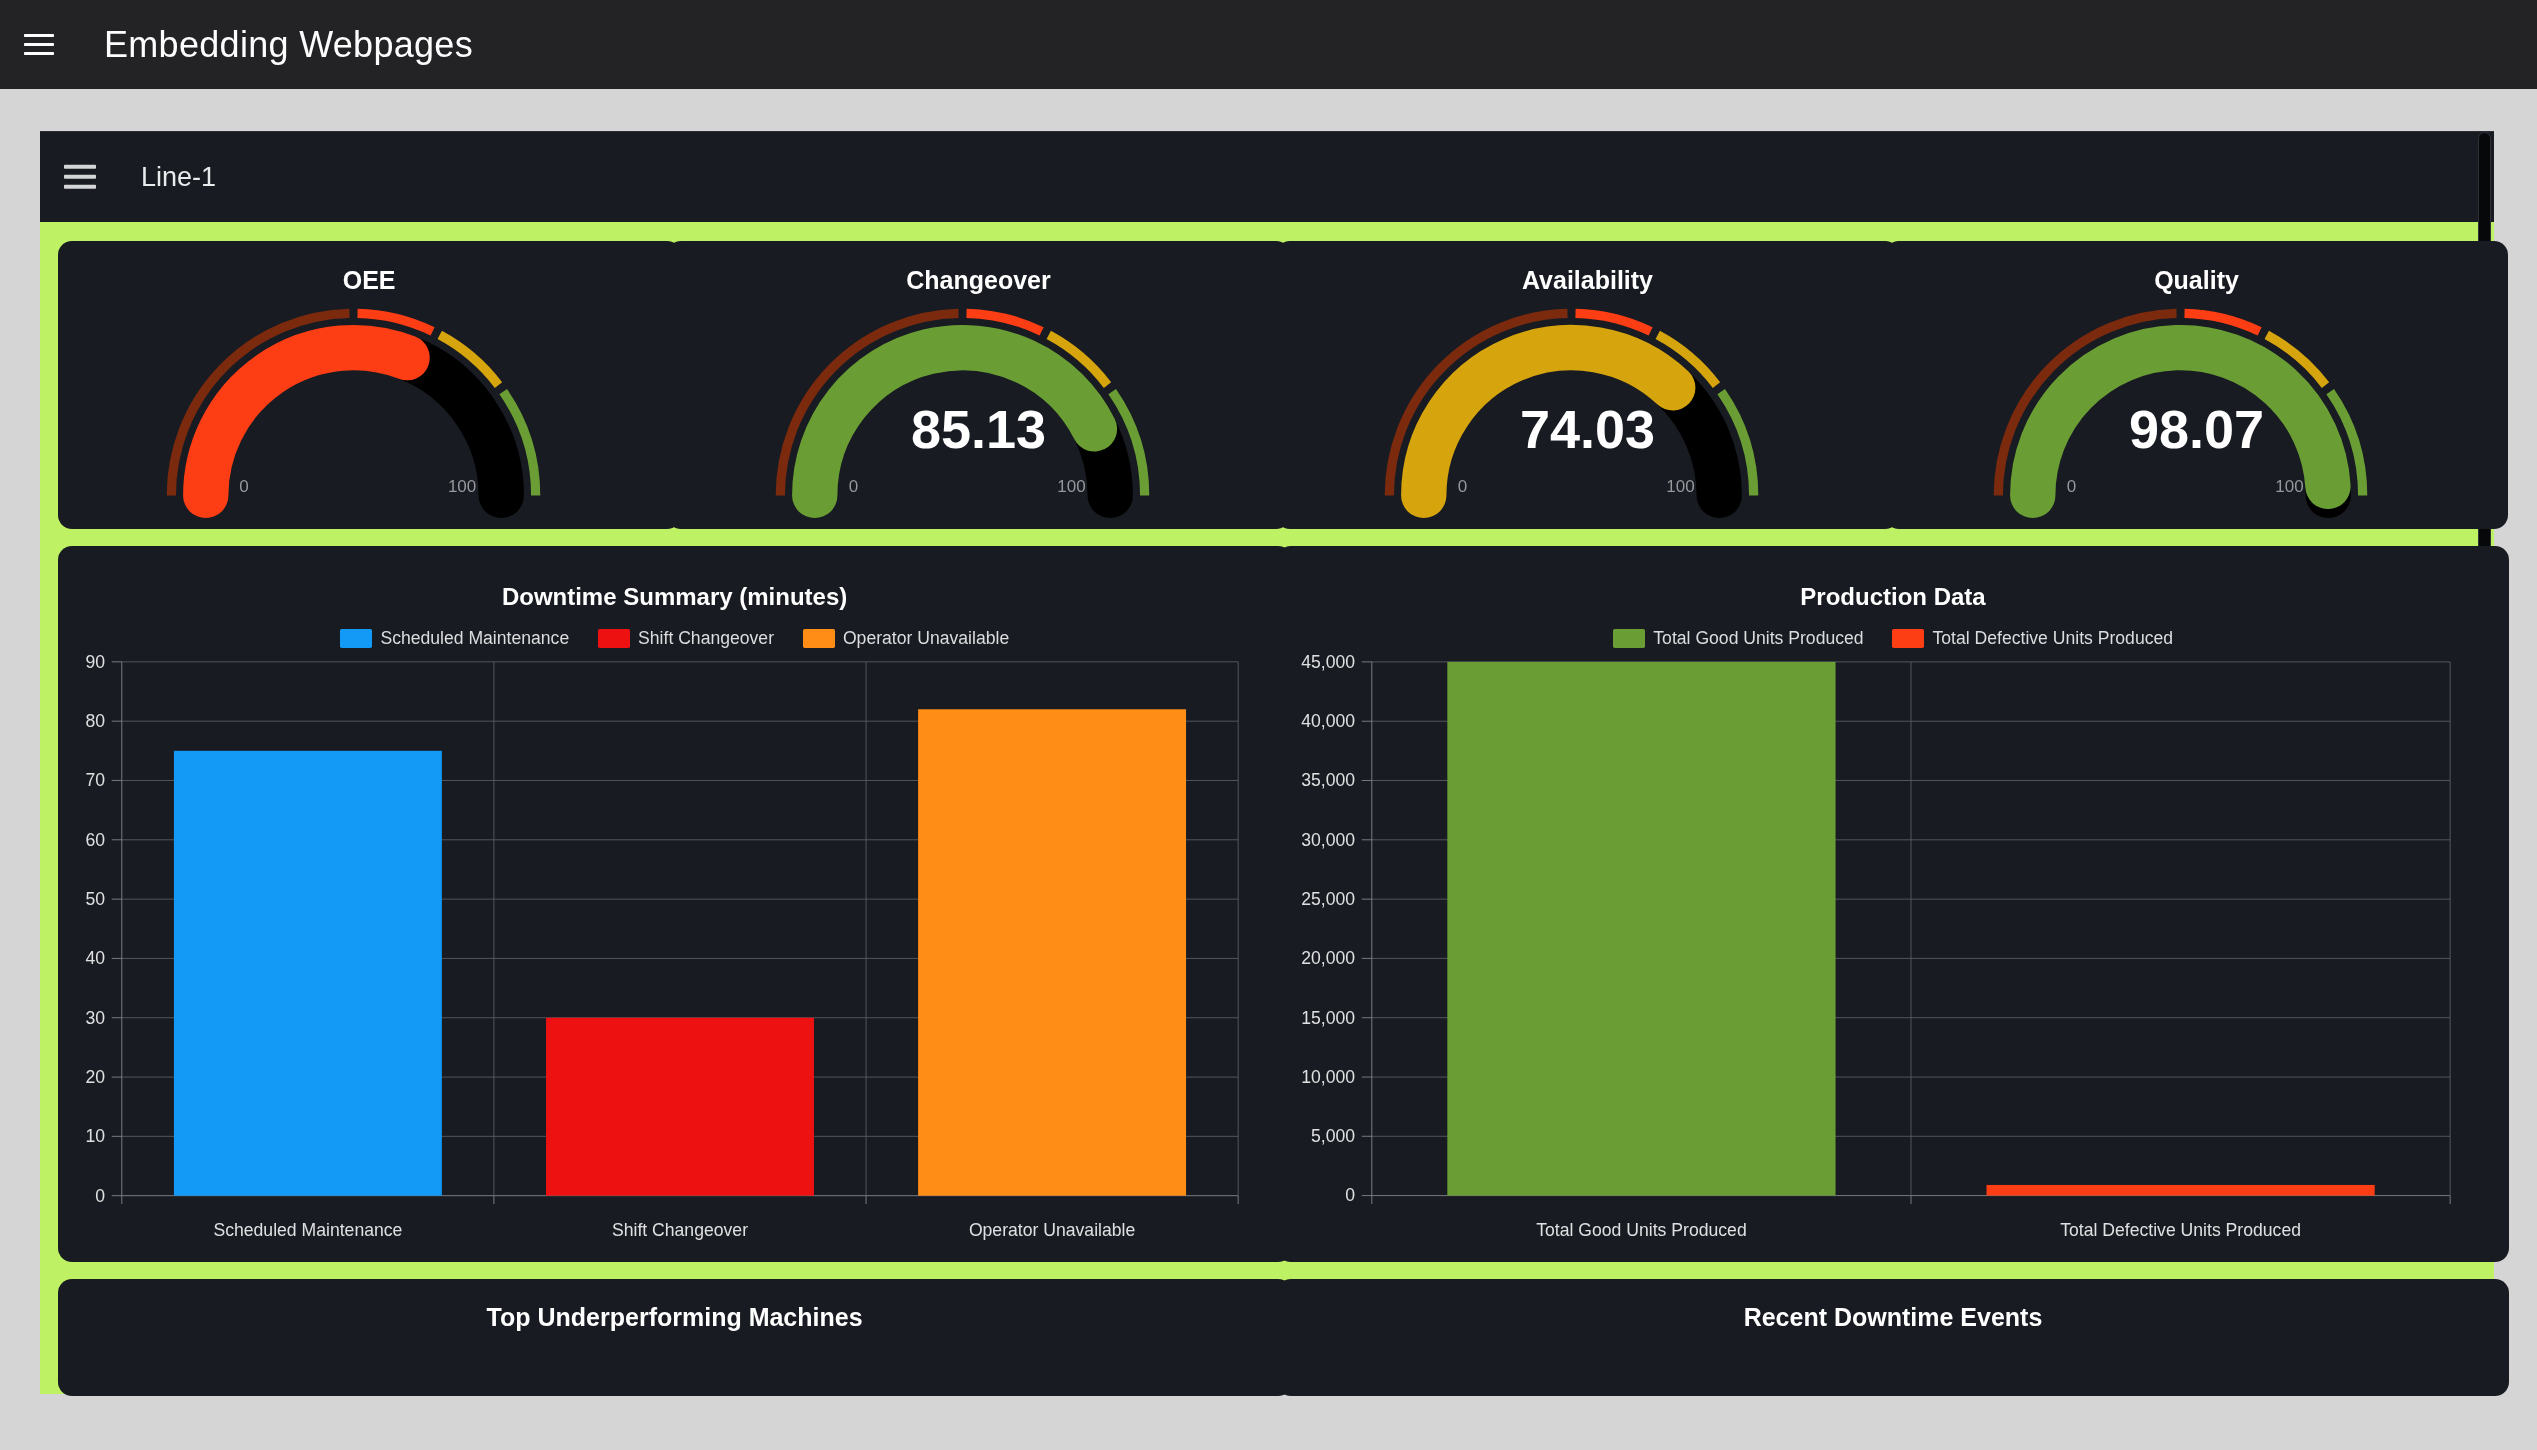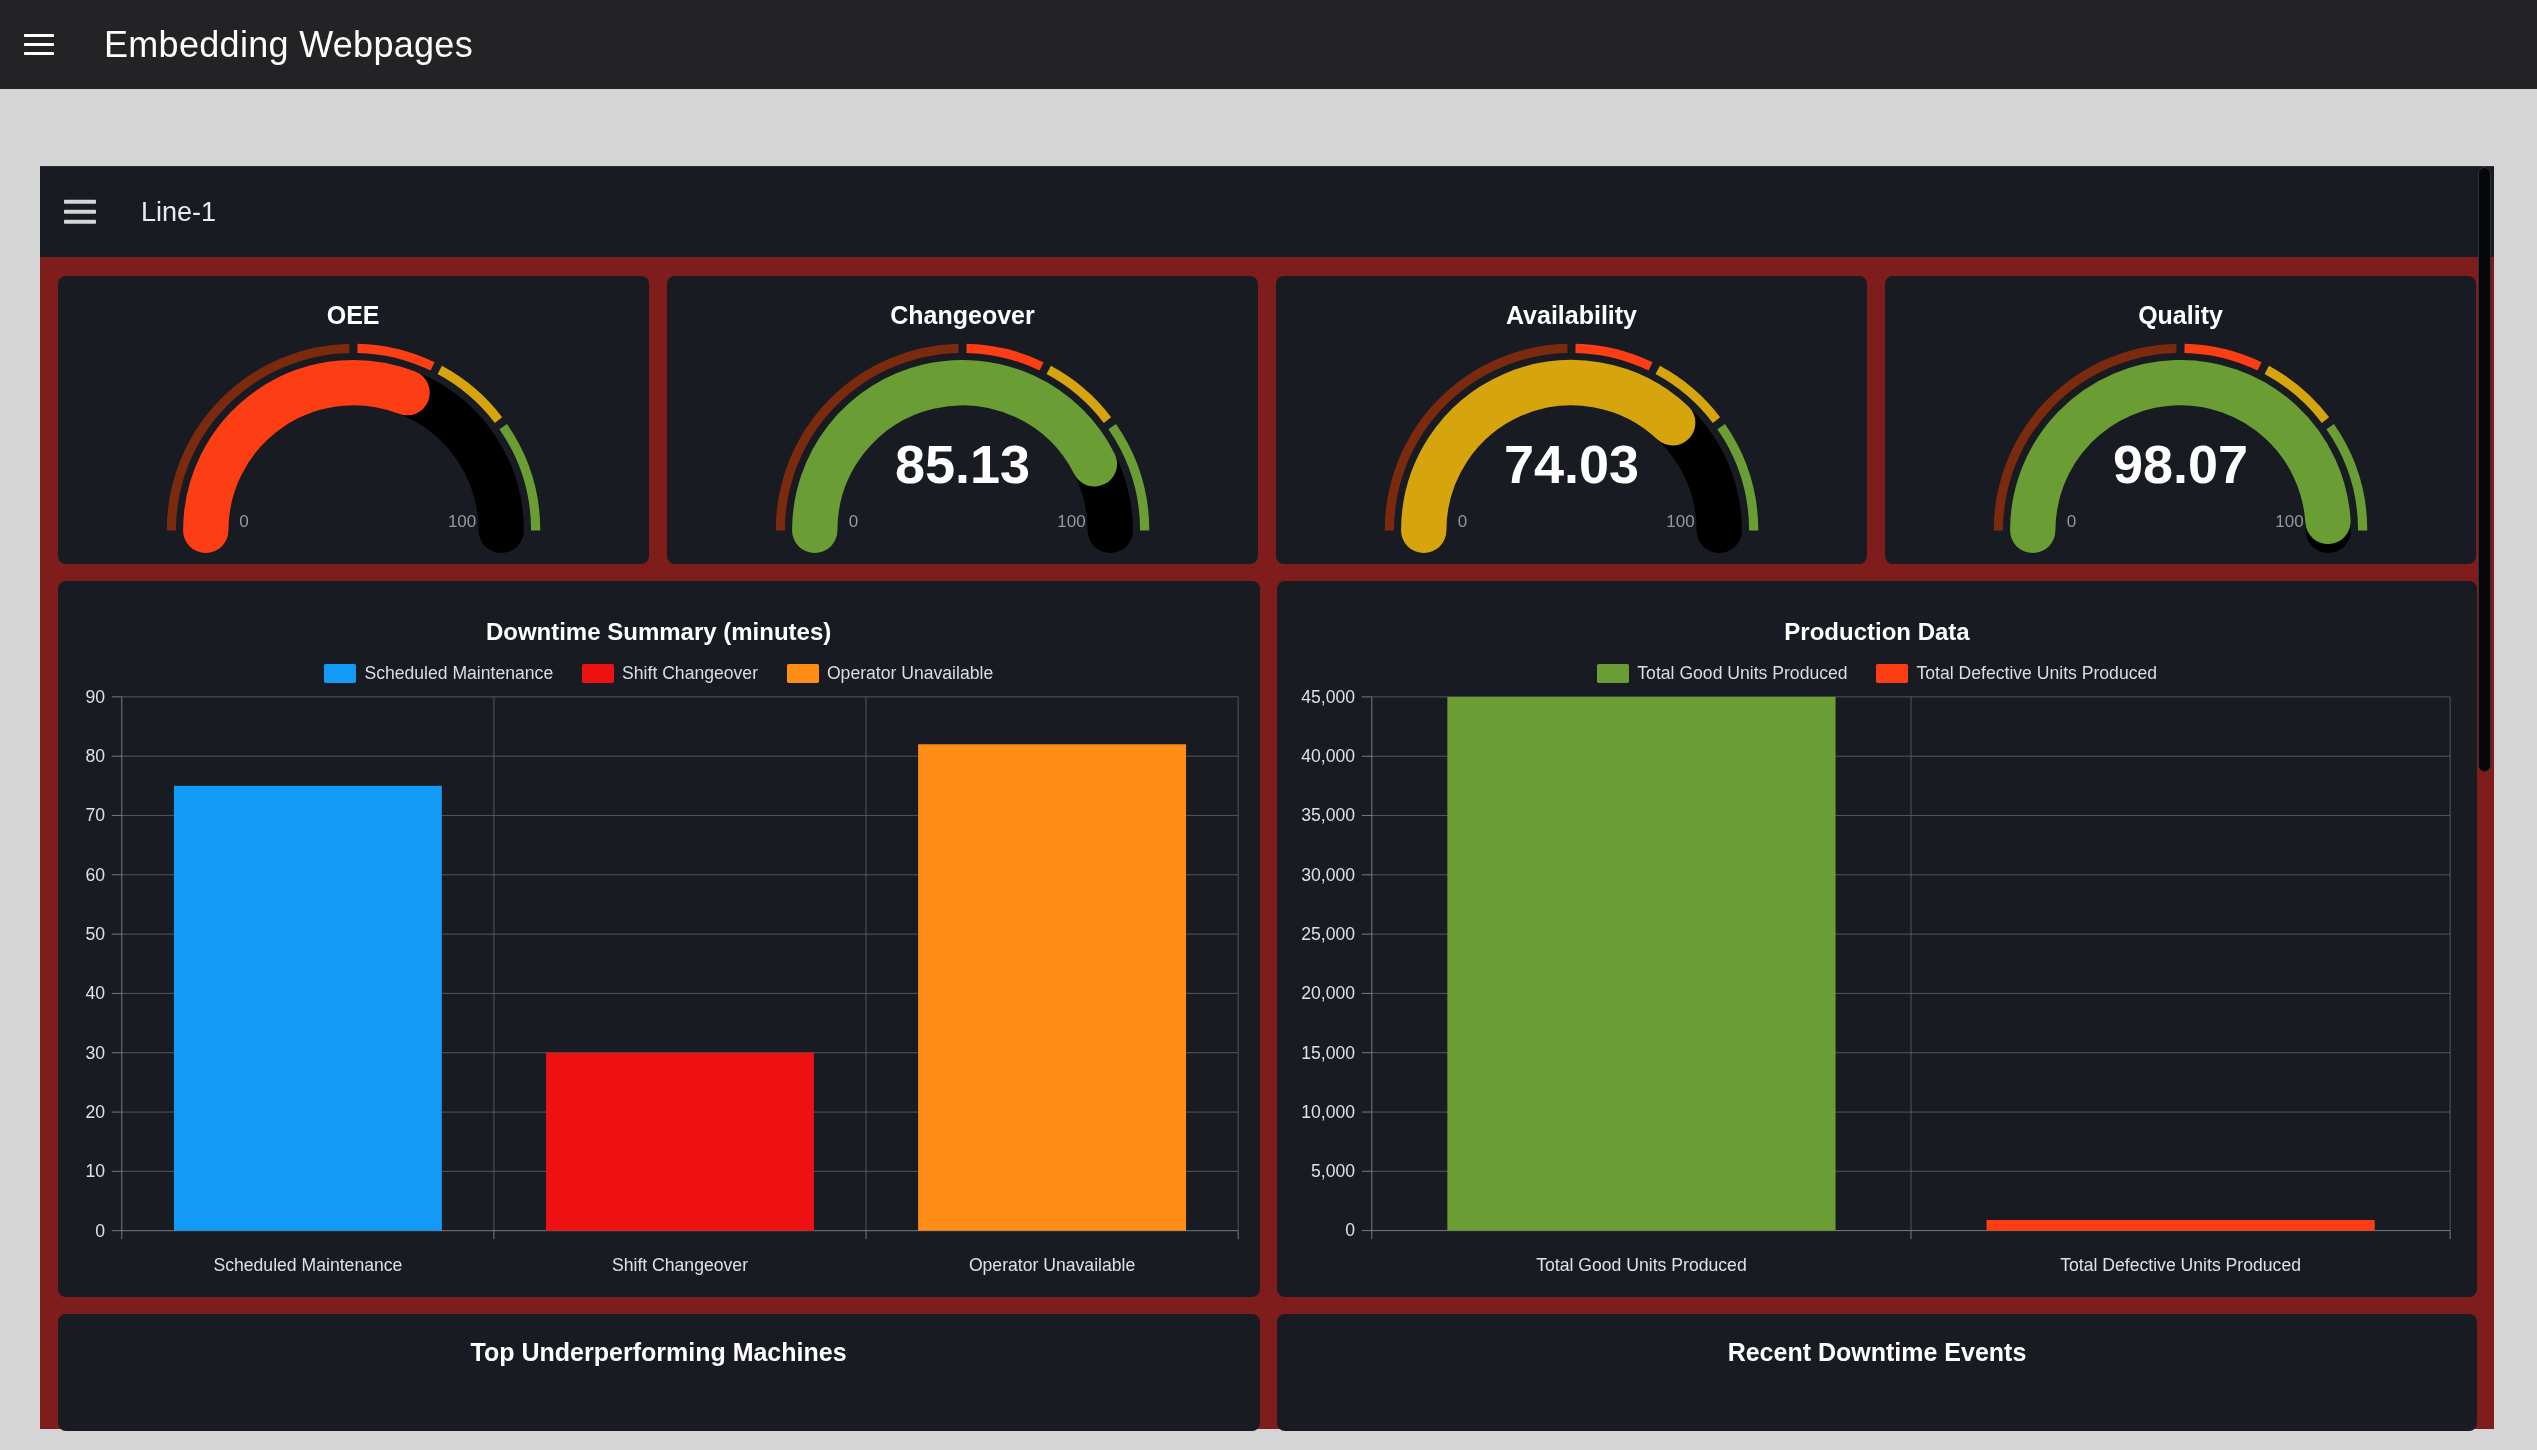--- a/index.html
+++ b/index.html
@@ -7,27 +7,27 @@
 
   
   .appbar{position:absolute;left:0;top:0;width:2538px;height:89px;background:#232326;display:flex;align-items:center;}
   .burger{display:flex;flex-direction:column;justify-content:center;cursor:pointer;}
   .burger i{display:block;background:#ffffff;border-radius:0.8px;}
   .appburger{position:absolute;left:23.5px;top:50%;transform:translateY(-50%);width:30px;gap:5.9px;}
   .appburger i{height:3.4px;}
   .app-title{position:absolute;left:104px;top:50%;transform:translateY(-50%);color:#fdfdfd;font-size:36px;letter-spacing:0.3px;}
 
   
-  .dashboard{position:absolute;left:40px;top:131px;width:2454px;height:1263px;background:#7f1d1d;margin-top:35px;}
+  .dashboard{position:absolute;left:40px;top:131px;width:2454px;height:1263px;background:#bef264;}
   .dash-header{position:absolute;left:0;top:0;width:2454px;height:91px;background:#181b21;border-top:0.8px solid #2b2e34;box-sizing:border-box;}
   .dashburger{position:absolute;left:24px;top:50%;transform:translateY(-50%);width:32px;gap:5.9px;}
   .dashburger i{height:4.2px;background:#d4d5d7;}
   .dash-title{position:absolute;left:101px;top:50%;transform:translateY(-50%);color:#e9eaeb;font-size:27px;}
 
-  .panel{position:absolute;background:#181b21;border-radius:8px;overflow:hidden;}
+  .panel{position:absolute;background:#181b21;border-radius:14px;overflow:hidden;padding-left:32px;}
   .panel svg{position:absolute;left:0;top:0;}
   svg text{font-family:"Liberation Sans",sans-serif;}
 
   .panel-title{position:absolute;left:0;right:0;text-align:center;color:#ffffff;font-weight:bold;}
   .gauge-title{top:25px;font-size:25px;}
   .chart-title{top:37px;font-size:24px;}
   .bottom-title{top:23.5px;font-size:25px;}
 
   .gauge-value{position:absolute;left:0;right:0;top:157px;text-align:center;font-size:54px;font-weight:bold;color:#ffffff;}
   .gauge-minmax{position:absolute;top:236px;width:67px;text-align:center;font-size:17px;color:#96989c;}

